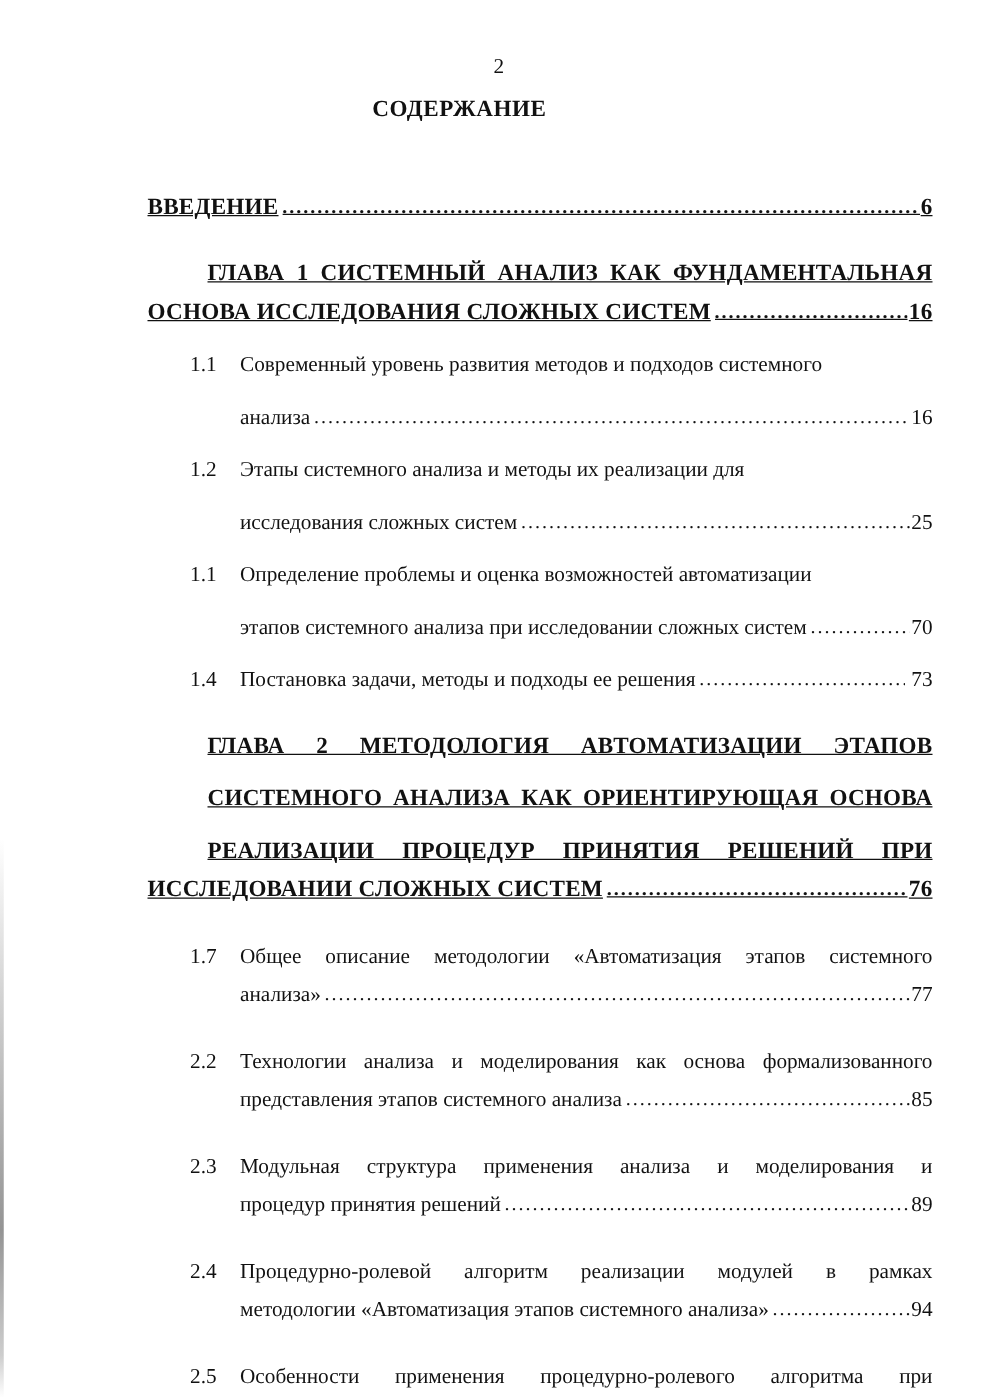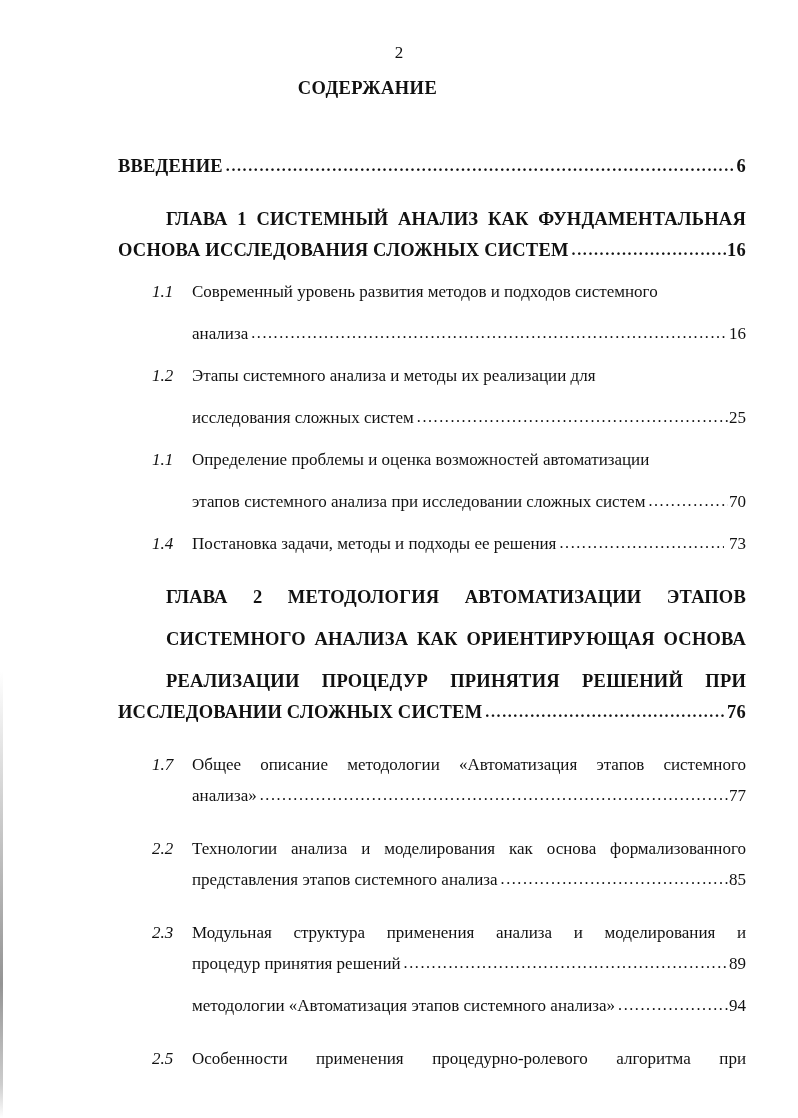--- a/index.html
+++ b/index.html
@@ -87,20 +87,21 @@
   .pageno {
     flex: 0 0 auto;
     text-align: right;
   }
 
   
   .chapter .line {
     font-weight: bold;
     font-size: 18.5px;
     letter-spacing: 0.2px;
+    text-decoration: underline;
   }
   .chapter .line.justify {
     display: block;
     text-align: justify;
     text-align-last: justify;
     height: 42px;
     line-height: 42px;
     white-space: normal;
     margin-left: 48px;
   }
@@ -111,21 +112,20 @@
   
   .sub {
     padding-left: 34px;
   }
   .sub .line {
     font-size: 17px;
   }
   .sub .num {
     flex: 0 0 40px;
     text-align: left;
-    font-style: italic;
   }
   .sub .body {
     flex: 1 1 auto;
     display: flex;
     align-items: baseline;
     min-width: 0;
   }
   
   .sub .line.justify {
     display: block;
@@ -190,19 +190,20 @@
       </div>
       <div class="entry sub">
         <div class="line justify"><span class="num">2.2</span><span class="jtext">Технологии анализа и моделирования как основа формализованного</span></div>
         <div class="line"><span class="num"></span><span class="body"><span class="txt">представления этапов системного анализа</span><span class="leader">....................................................................................................................................................................................................................................................................</span><span class="pageno">85</span></span></div>
       </div>
       <div class="entry sub">
         <div class="line justify"><span class="num">2.3</span><span class="jtext">Модульная структура применения анализа и моделирования и</span></div>
         <div class="line"><span class="num"></span><span class="body"><span class="txt">процедур принятия решений</span><span class="leader">....................................................................................................................................................................................................................................................................</span><span class="pageno">89</span></span></div>
       </div>
       <div class="entry sub">
+        <div class="line justify"><span class="num">2.4</span><span class="jtext">Процедурно-ролевой алгоритм реализации модулей в рамках</span></div>
         <div class="line"><span class="num"></span><span class="body"><span class="txt">методологии «Автоматизация этапов системного анализа»</span><span class="leader">....................................................................................................................................................................................................................................................................</span><span class="pageno">94</span></span></div>
       </div>
       <div class="entry sub">
         <div class="line justify"><span class="num">2.5</span><span class="jtext">Особенности применения процедурно-ролевого алгоритма при</span></div>
       </div>
     </div>
 </div>
 
 </body></html>

